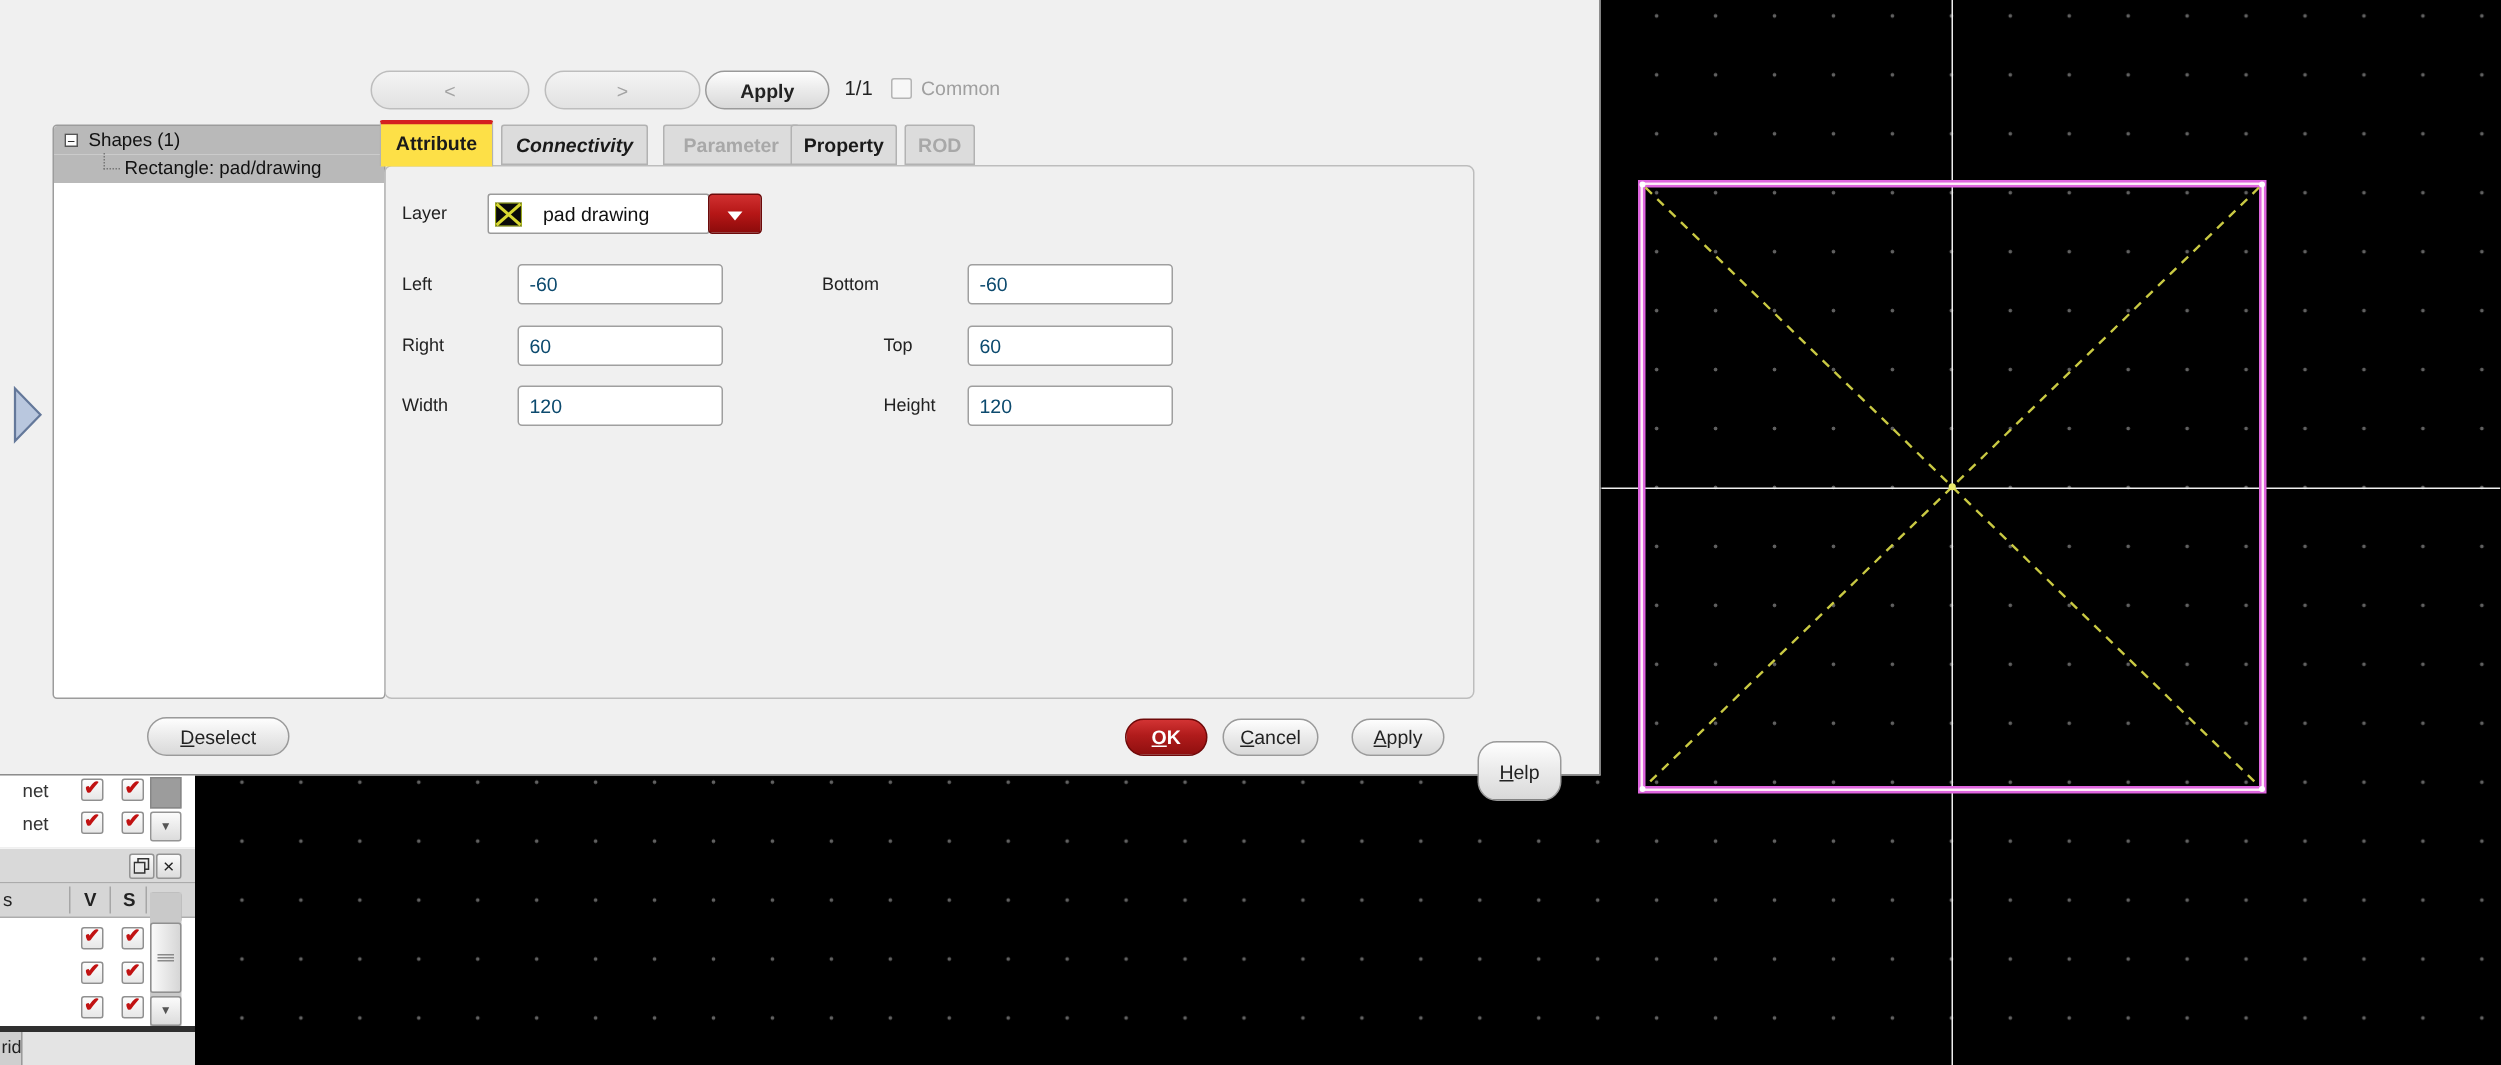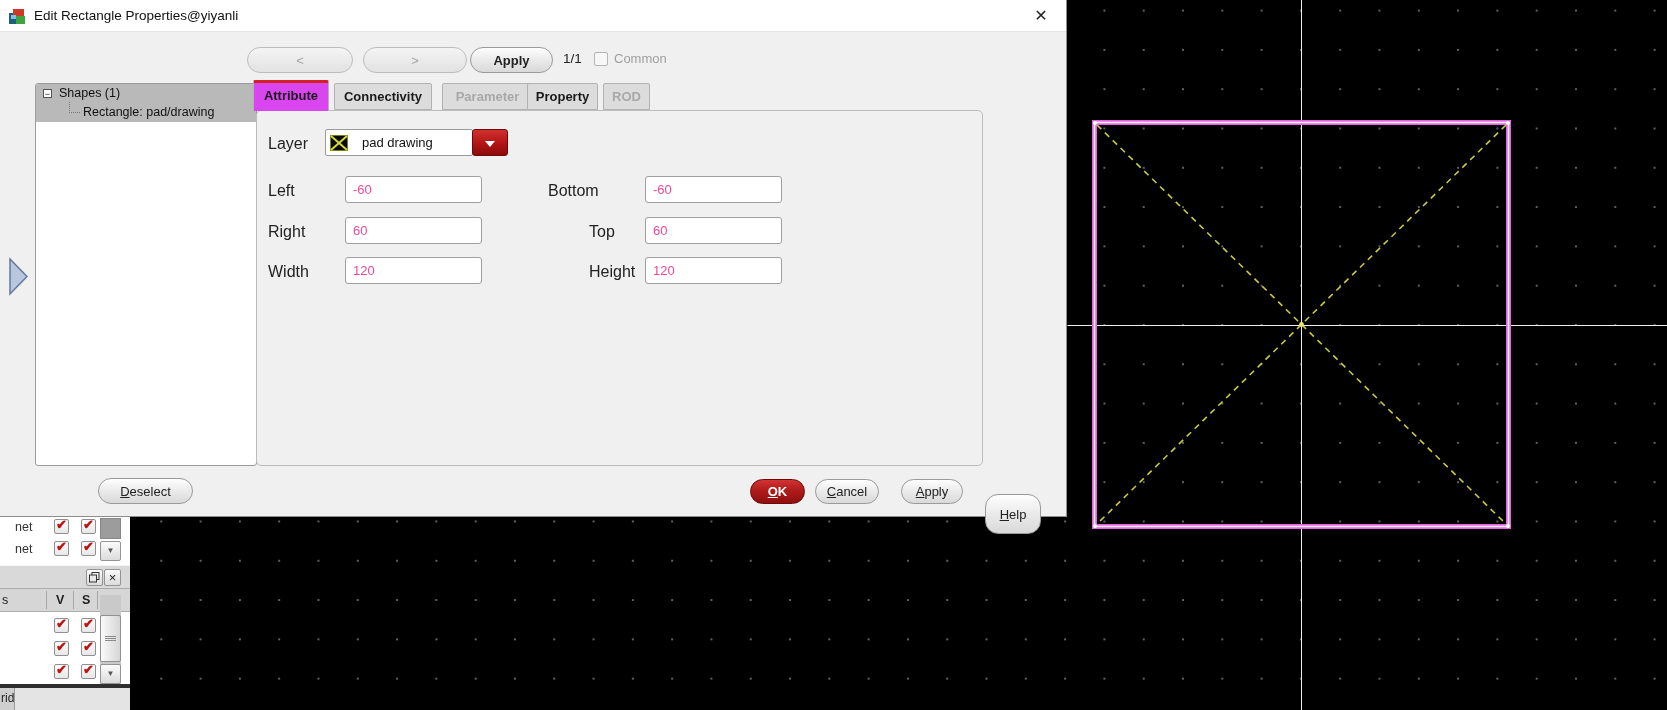--- a/index.html
+++ b/index.html
@@ -45,29 +45,29 @@
   .tree-root-label{position:absolute;left:23px;}
   .tree-elbow{position:absolute;left:33px;top:-1px;width:10px;height:10px;
               border-left:1px dotted #777;border-bottom:1px dotted #777;}
   .tree-child-label{position:absolute;left:47px;}
 
   
   .tab{position:absolute;box-sizing:border-box;background:#dcdcdc;border:1px solid #b2b2b2;
        height:27px;top:83px;text-align:center;font-weight:bold;font-size:13px;color:#1a1a1a;
        line-height:25px;border-radius:2px 2px 0 0;cursor:pointer;}
   .tab.disabled{color:#a8a8a8;cursor:default;}
-  .tab.active{top:80px;height:31px;background:#d946ef;border-top:3px solid #d42020;
+  .tab.active{top:80px;height:31px;background:#fde047;border-top:3px solid #d42020;
               border-bottom:none;line-height:26px;z-index:3;}
 
   
   #groupbox{position:absolute;left:256px;top:110px;width:727px;height:356px;box-sizing:border-box;
             border:1px solid #bdbdbd;border-radius:5px;z-index:1;}
-  .flabel{position:absolute;font-size:16px;color:#222;}
+  .flabel{position:absolute;font-size:12px;color:#222;}
   .field{position:absolute;box-sizing:border-box;width:137px;height:27px;border:1px solid #9f9f9f;border-radius:3px;
-         background:#fff;font-family:"Liberation Sans",sans-serif;font-size:13px;color:#ec4899;padding:0 0 0 7px;}
+         background:#fff;font-family:"Liberation Sans",sans-serif;font-size:13px;color:#0c4a6e;padding:0 0 0 7px;}
   #layer-combo{position:absolute;left:325px;top:129px;width:148px;height:27px;box-sizing:border-box;
                background:#fff;border:1px solid #9b9b9b;border-radius:2px;display:flex;align-items:center;cursor:pointer;}
   #layer-swatch{width:18px;height:16px;margin-left:4px;flex:none;}
   #layer-text{margin-left:14px;font-size:13px;color:#111;}
   #layer-drop{position:absolute;left:472px;top:129px;width:36px;height:27px;box-sizing:border-box;
               background:linear-gradient(#d03030,#b51616 50%,#8c0b0b);border:1px solid #6c0a0a;border-radius:3px;cursor:pointer;}
   #layer-drop .tri{position:absolute;left:50%;top:50%;margin:-2px 0 0 -5px;width:0;height:0;
                    border-left:5px solid transparent;border-right:5px solid transparent;border-top:6px solid #fff;}
 
   
@@ -115,51 +115,41 @@
     <line x1="1506" y1="125" x2="1097" y2="524" stroke-width="1.6" stroke-dasharray="6 5" stroke="#c9c943"></line>
     <circle cx="1301.5" cy="324.5" r="2.4" fill="#e9e96c"></circle>
     <circle cx="1095" cy="123" r="2" fill="#ffffff"></circle>
     <circle cx="1508" cy="123" r="2" fill="#ffffff"></circle>
     <circle cx="1095" cy="526" r="2" fill="#ffffff"></circle>
     <circle cx="1508" cy="526" r="2" fill="#ffffff"></circle>
   </svg>
 
   <div id="dialog">
 
-    <div id="titlebar">
-      <svg width="18" height="18" style="margin-left:8px">
-        <rect x="1" y="6" width="11" height="11" fill="#1f5f7a"></rect>
-        <rect x="5" y="2" width="11" height="9" fill="#cf3a28"></rect>
-        <rect x="8" y="9" width="9" height="8" fill="#3fa43f"></rect>
-        <rect x="3" y="8" width="5" height="4" fill="#7fc3e8"></rect>
-      </svg>
-      <span id="title-text">Edit Rectangle Properties@yiyanli</span>
-      <button class="win-close">✕</button>
-    </div>
 
     <button class="pill disabled" style="left:247px;top:47px;width:106px;height:26px;">&lt;</button>
     <button class="pill disabled" style="left:363px;top:47px;width:104px;height:26px;">&gt;</button>
     <button class="pill" style="left:470px;top:47px;width:83px;height:26px;font-weight:bold;">Apply</button>
     <span id="counter">1/1</span>
     <span class="cb" style="left:594px;top:52px;width:14px;height:14px;"></span>
     <span id="common-label">Common</span>
 
     <div id="tree">
       <div class="tree-row">
         <span class="expander">−</span>
         <span class="tree-root-label">Shapes (1)</span>
       </div>
       <div class="tree-row">
         <span class="tree-elbow"></span>
         <span class="tree-child-label">Rectangle: pad/drawing</span>
       </div>
     </div>
 
     <div class="tab active" style="left:253px;width:76px;">Attribute</div>
-    <div class="tab" style="left:334px;width:98px;">Connectivity</div>
+    <div class="tab" style="left:334px;width:98px;font-style:italic;">Connectivity</div>
     <div class="tab disabled" style="left:442px;width:91px;">Parameter</div>
     <div class="tab" style="left:527px;width:71px;">Property</div>
     <div class="tab disabled" style="left:603px;width:47px;">ROD</div>
 
     <div id="groupbox"></div>
 
     <span class="flabel" style="left:268px;top:135px;">Layer</span>
     <div id="layer-combo">
       <svg id="layer-swatch" viewBox="0 0 18 16">
         <rect x="0" y="0" width="18" height="16" fill="#0a0a0a" stroke="#9aa81e" stroke-width="1.5"></rect>

